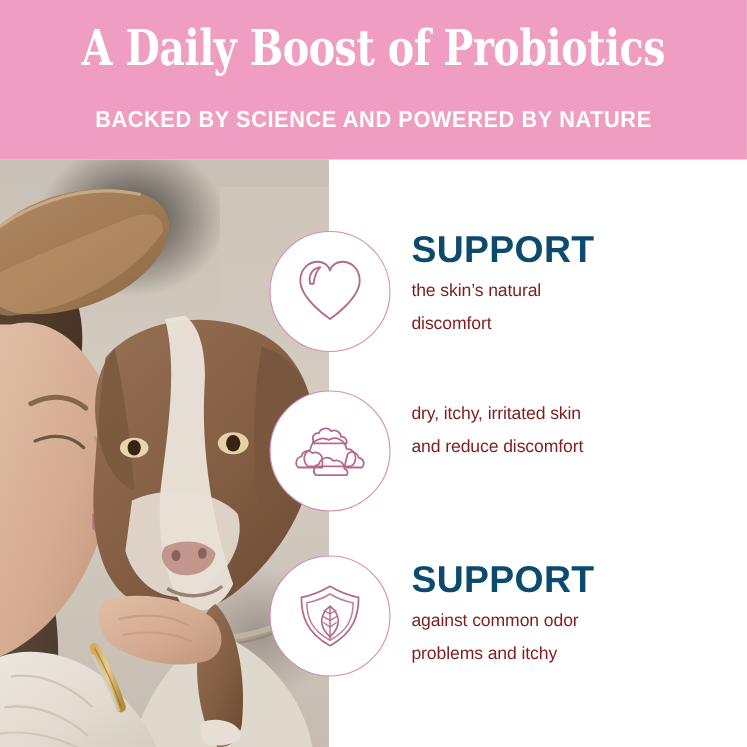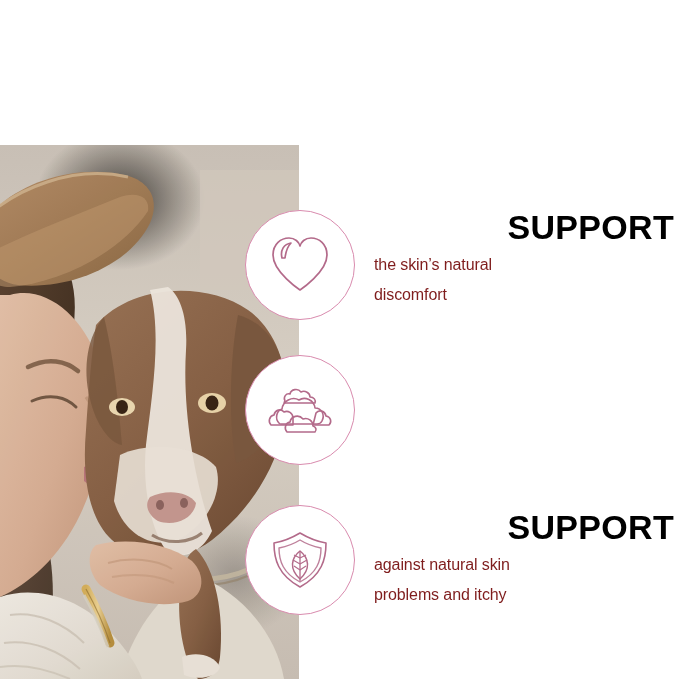--- a/index.html
+++ b/index.html
@@ -92,45 +92,48 @@
     z-index: 4;
   }
   .f-circle svg { display: block; }
 
   .f-text {
     position: absolute;
     left: 374px;
     width: 300px;
   }
   .f-head {
-    color: #000000;
+    color: #0c4a6e;
     font-family: "Liberation Sans", sans-serif;
     font-weight: bold;
     font-size: 34px;
     line-height: 38px;
     letter-spacing: 0.3px;
     white-space: nowrap;
-    text-align: right;
   }
   .f-body {
     color: #7f1d1d;
     font-family: "Liberation Sans", sans-serif;
     font-weight: normal;
     font-size: 16px;
     line-height: 30px;
     letter-spacing: -0.1px;
     margin-top: 4px;
   }
   .f-body span { display: block; white-space: nowrap; }
 </style>
 </head>
 <body>
 
 <div id="ad">
 
+  <div class="header">
+    <div class="header-title">A Daily Boost of Probiotics</div>
+    <div class="header-sub">BACKED BY SCIENCE AND POWERED BY NATURE</div>
+  </div>
 
   <div class="photo">
     <svg width="299" height="534" viewBox="0 0 299 534">
       <defs>
         <linearGradient id="bgWall" x1="0" y1="0" x2="0" y2="1">
           <stop offset="0" stop-color="#cfc6bb"></stop>
           <stop offset="0.45" stop-color="#ddd5ca"></stop>
           <stop offset="1" stop-color="#cdc3b7"></stop>
         </linearGradient>
         <linearGradient id="hatG" x1="0" y1="0" x2="1" y2="1">
@@ -266,38 +269,42 @@
         <path d="M14 48 C10 44 11 36 17 34 C18 26 27 21 34 25 C40 21 49 25 50 33 C57 33 60 40 57 46 C56 48 54 49 52 49 L16 49 C15 49 14 49 14 48 Z" fill="none" stroke="#b36a8a" stroke-width="1.6" stroke-linejoin="round"></path>
 
         <path d="M6 50 C3 47 4 41 9 40 C10 35 16 33 19 37 C23 35 28 38 28 43 L28 50 Z" fill="none" stroke="#b36a8a" stroke-width="1.6" stroke-linejoin="round"></path>
 
         <path d="M64 50 C67 47 66 42 61 41 C60 36 54 34 51 38 L48 50 Z" fill="none" stroke="#b36a8a" stroke-width="1.6" stroke-linejoin="round"></path>
 
         <path d="M22 57 C19 54 20 48 25 47 C26 41 34 39 38 44 C43 42 48 46 48 51 C51 52 52 55 50 57 Z" fill="none" stroke="#b36a8a" stroke-width="1.6" stroke-linejoin="round"></path>
       </svg>
     </div>
     <div class="f-text" style="top:358px;">
+      <div class="f-body">
+        <span>dry, itchy, irritated skin</span>
+        <span>and reduce discomfort</span>
+      </div>
     </div>
   </div>
 
   <div class="feature">
     <div class="f-circle" style="left:245px; top:505px;">
       <svg width="70" height="70" viewBox="0 0 70 70">
 
         <path d="M35 8 C45 14 55 17 61 18 C61 34 57 50 35 62 C13 50 9 34 9 18 C15 17 25 14 35 8 Z" fill="none" stroke="#b36a8a" stroke-width="1.6" stroke-linejoin="round"></path>
 
         <path d="M35 15 C43 20 51 22 56 23 C56 36 52 48 35 57 C18 48 14 36 14 23 C19 22 27 20 35 15 Z" fill="none" stroke="#b36a8a" stroke-width="1.4" stroke-linejoin="round" opacity="0.85"></path>
 
         <path d="M35 26 C44 33 46 44 35 54 C24 44 26 33 35 26 Z" fill="none" stroke="#b36a8a" stroke-width="1.5" stroke-linejoin="round"></path>
         <line x1="35" y1="26" x2="35" y2="56" stroke="#b36a8a" stroke-width="1.3"></line>
         <path d="M35 33 L29 30 M35 33 L41 30 M35 39 L28 35 M35 39 L42 35 M35 45 L29 41 M35 45 L41 41" fill="none" stroke="#b36a8a" stroke-width="1.1"></path>
       </svg>
     </div>
     <div class="f-text" style="top:508px;">
       <div class="f-head">SUPPORT</div>
       <div class="f-body">
-        <span>against natural skin</span>
+        <span>against common odor</span>
         <span>problems and itchy</span>
       </div>
     </div>
   </div>
 
 </div>
 
 </body></html>

